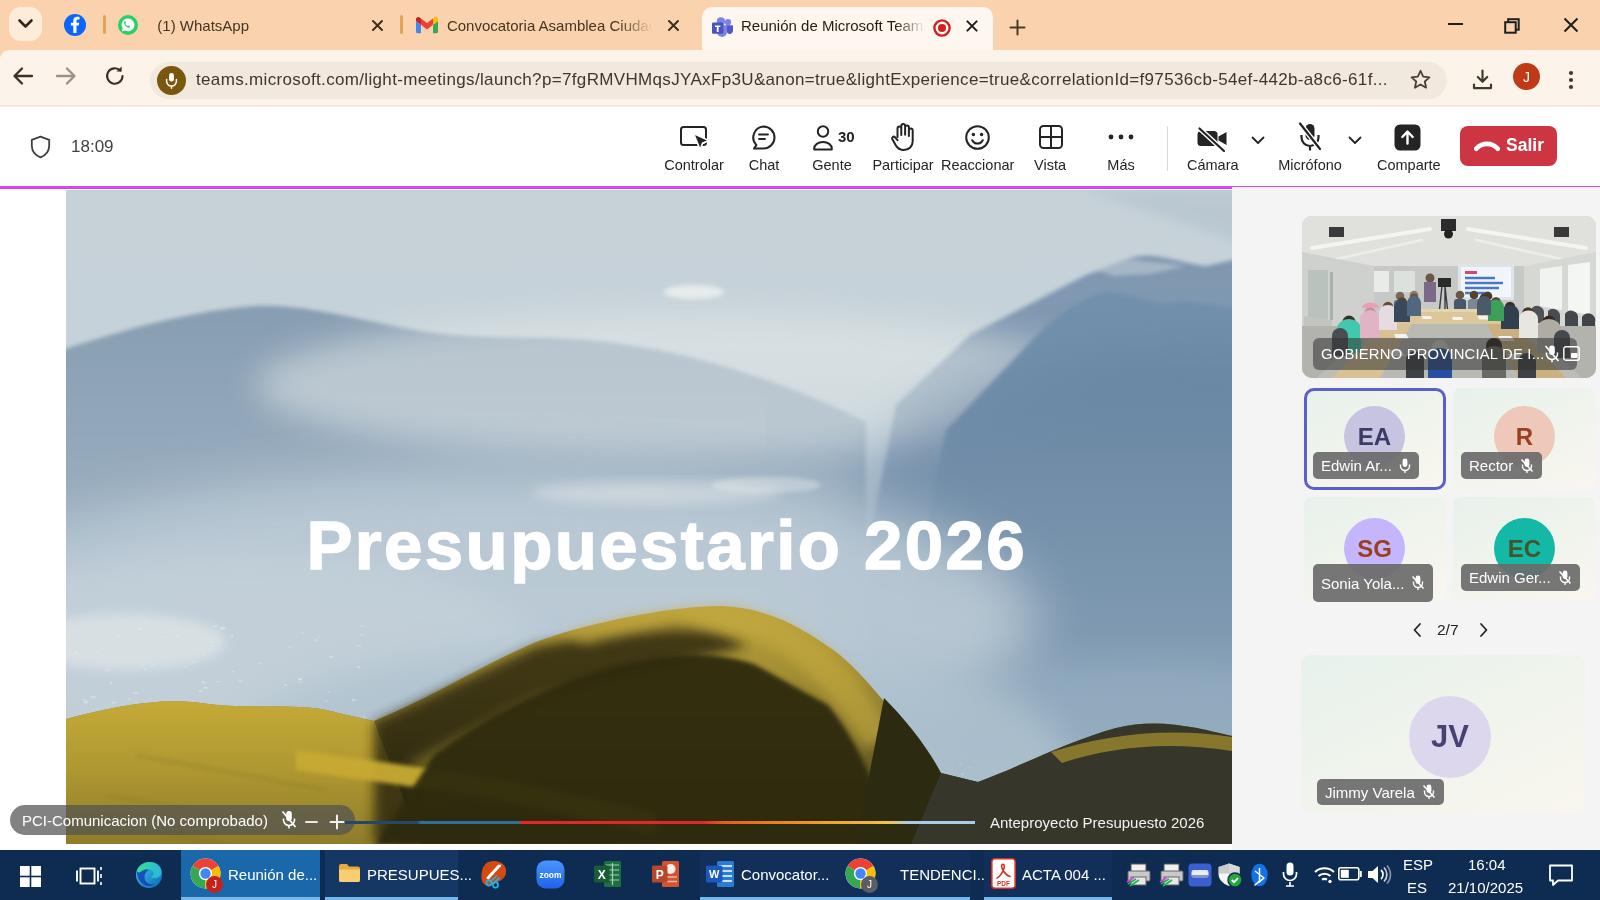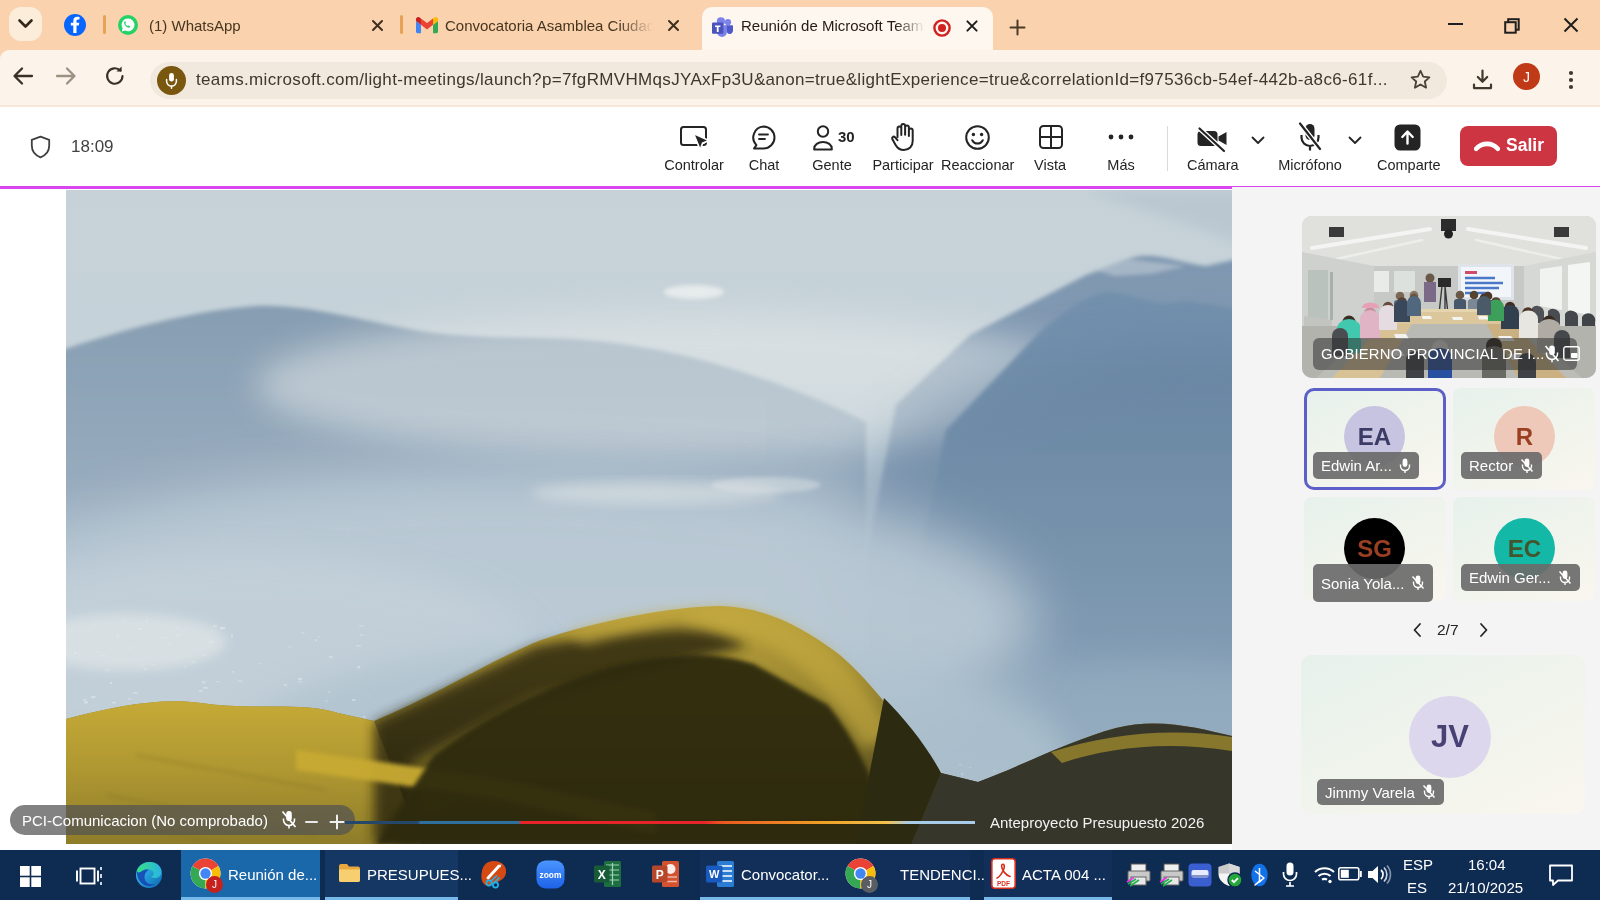--- a/index.html
+++ b/index.html
@@ -1,20 +1,20 @@
 <!DOCTYPE html>
 <html><head>
 <meta charset="utf-8">
 <style>
   html,body{margin:0;padding:0;}
   body{width:1600px;height:900px;position:relative;overflow:hidden;background:#fff;
        font-family:"Liberation Sans",sans-serif;-webkit-font-smoothing:antialiased;}
   .abs{position:absolute;}
   
-  #tabs{left:0;top:0;width:1600px;height:60px;background:#fad2ae;}
+  #tabs{left:0;top:0;width:1600px;height:60px;background:#fad2ae;text-align:right;}
   .tabtxt{font-size:15px;color:#46351f;top:17px;white-space:nowrap;overflow:hidden;}
   .fade{-webkit-mask-image:linear-gradient(90deg,#000 82%,transparent 98%);}
   
   #addr{left:0;top:50px;width:1600px;height:57px;background:#fcf4eb;border-radius:9px 9px 0 0;padding-left:48px;}
   #pill{left:150px;top:12px;width:1297px;height:37px;border-radius:19px;background:#f2e9de;}
   
   #tbar{left:0;top:107px;width:1600px;height:79px;background:#fff;border-bottom:3px solid #d946ef;}
   .blab{font-size:14.5px;color:#242424;top:50px;text-align:center;white-space:nowrap;}
   
   #gray{left:1232px;top:187px;width:368px;height:663px;background:#f4f4f4;}
@@ -468,20 +468,21 @@
     <path d="M308,533 L470,456 L610,432 C640,437 662,446 682,456 L470,508 L345,572 L358,654 L308,654 Z" fill="#26240c" opacity="0.8" filter="url(#b2)"></path>
     <path d="M230,560 L430,588 L590,622 L590,644 L425,608 L230,580 Z" fill="#c8aa33" opacity="0.95" filter="url(#b1)"></path>
     <path d="M330,654 L390,610 L560,640 L560,654 Z" fill="#3a3414" opacity="0.85" filter="url(#b1)"></path>
     <path d="M500,444 C545,428 610,417 655,417 C697,418 731,437 762,459 C784,478 806,509 828,545 L798,558 C768,505 728,463 686,448 C648,435 565,439 520,455 Z" fill="#c6ab41" opacity="0.6" filter="url(#b2)"></path>
     <path d="M310,654 L368,565 C425,522 485,494 545,477 C605,462 648,461 688,474 L762,515 C792,552 812,600 828,654 Z" fill="#2e2b0d" opacity="0.95" filter="url(#b1)"></path>
     <path d="M845,654 L875,583 L912,592 C955,576 1005,550 1050,538 C1094,527 1135,539 1166,546 L1166,654 Z" fill="#37362a"></path>
     <path d="M985,562 C1040,545 1100,537 1166,547 L1166,561 C1100,551 1046,557 996,573 Z" fill="#8f7e2e" opacity="0.9"></path>
     <path d="M790,654 L818,508 C840,530 862,558 875,583 L845,654 Z" fill="#2c2a10"></path>
     <path d="M70,565 L260,600 M40,605 L250,645 M95,640 L300,690" stroke="#7d6e26" stroke-width="3" fill="none" opacity="0.3" filter="url(#b1)"></path>
   </svg>
+  <div class="ttl" style="left:0;width:1199px;text-align:center;top:321px;font-size:69px;line-height:1;letter-spacing:2.4px;text-indent:2.4px;">Presupuestario 2026</div>
 </div>
 
 <div class="abs" style="left:10px;top:805px;width:345px;height:30px;border-radius:15px;background:rgba(82,82,82,0.72);"></div>
 <div class="abs" style="left:22px;top:812px;font-size:15px;color:#fff;">PCI-Comunicacion (No comprobado)</div>
 <svg class="abs" style="left:280px;top:809px" width="18" height="21" viewBox="0 0 18 21">
   <rect x="6.2" y="2" width="5.6" height="10" rx="2.8" fill="#fff"></rect>
   <path d="M3.5 9.5 v1.5 a5.5 5.5 0 0 0 11 0 V9.5" fill="none" stroke="#fff" stroke-width="1.6"></path>
   <path d="M9 17 v2.5" stroke="#fff" stroke-width="1.6"></path>
   <path d="M2.5 2.5 L15.5 18" stroke="#fff" stroke-width="1.8"></path>
 </svg>
@@ -610,21 +611,21 @@
     </svg></div>
 <div class="tile" style="left:1453px;top:388px;width:142px;height:102px;border-radius:8px;"></div>
 <div class="init" style="left:1494px;top:406px;width:61px;height:61px;background:#eec9b9;color:#9a3f22;font-size:24px;">R</div>
 <div class="nlab" style="left:1461px;top:452px;height:27px;">Rector<svg style="margin-left:7px" width="14" height="16" viewBox="0 0 14 16">
       <rect x="4.6" y="0.5" width="4.8" height="8.5" rx="2.4" fill="#fff"></rect>
       <path d="M2.5 6.5 v1.5 a4.5 4.5 0 0 0 9 0 V6.5" fill="none" stroke="#fff" stroke-width="1.4"></path>
       <path d="M7 13 v2" stroke="#fff" stroke-width="1.4"></path>
       <path d="M1.5 1.5 L12.5 13.5" stroke="#fff" stroke-width="1.5"></path>
     </svg></div>
 <div class="tile" style="left:1304px;top:497px;width:142px;height:104px;border-radius:8px;"></div>
-<div class="init" style="left:1344px;top:518px;width:61px;height:61px;background:#000000;color:#9a3f22;font-size:24px;">SG</div>
+<div class="init" style="left:1344px;top:518px;width:61px;height:61px;background:#c4b5fd;color:#9a3f22;font-size:24px;">SG</div>
 <div class="nlab" style="left:1313px;top:564px;height:38px;">Sonia Yola...<svg style="margin-left:7px" width="14" height="16" viewBox="0 0 14 16">
       <rect x="4.6" y="0.5" width="4.8" height="8.5" rx="2.4" fill="#fff"></rect>
       <path d="M2.5 6.5 v1.5 a4.5 4.5 0 0 0 9 0 V6.5" fill="none" stroke="#fff" stroke-width="1.4"></path>
       <path d="M7 13 v2" stroke="#fff" stroke-width="1.4"></path>
       <path d="M1.5 1.5 L12.5 13.5" stroke="#fff" stroke-width="1.5"></path>
     </svg></div>
 <div class="tile" style="left:1453px;top:497px;width:142px;height:104px;border-radius:8px;"></div>
 <div class="init" style="left:1494px;top:518px;width:61px;height:61px;background:#14b8a6;color:#43552c;font-size:24px;">EC</div>
 <div class="nlab" style="left:1461px;top:564px;height:27px;">Edwin Ger...<svg style="margin-left:7px" width="14" height="16" viewBox="0 0 14 16">
       <rect x="4.6" y="0.5" width="4.8" height="8.5" rx="2.4" fill="#fff"></rect>

